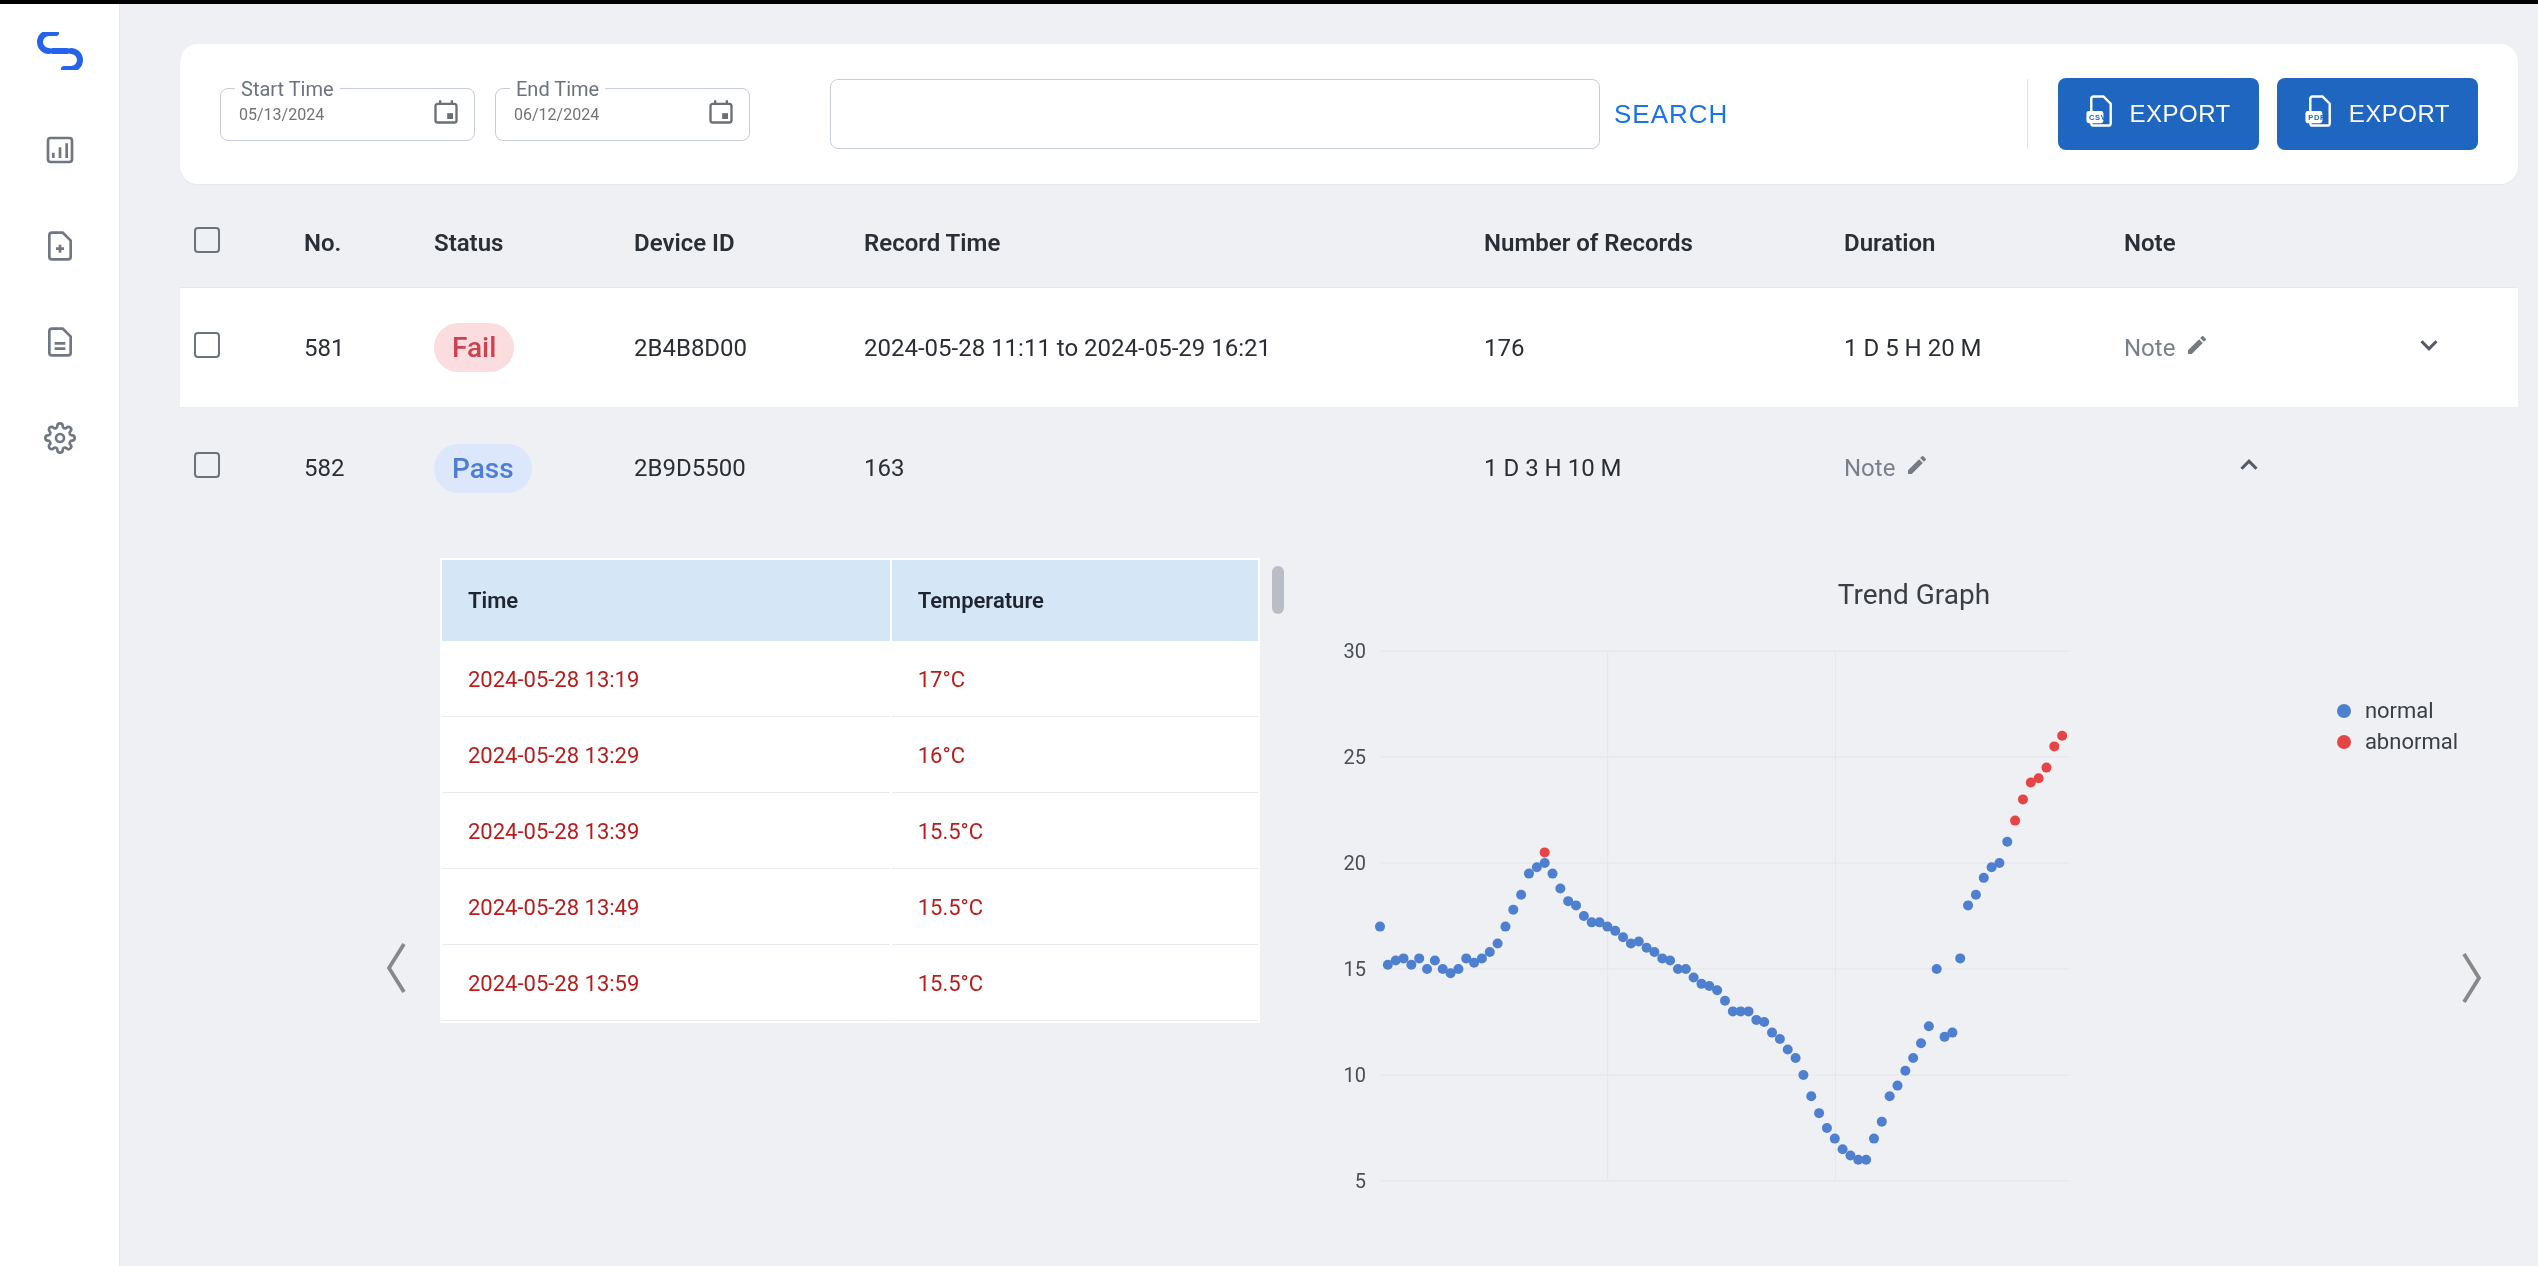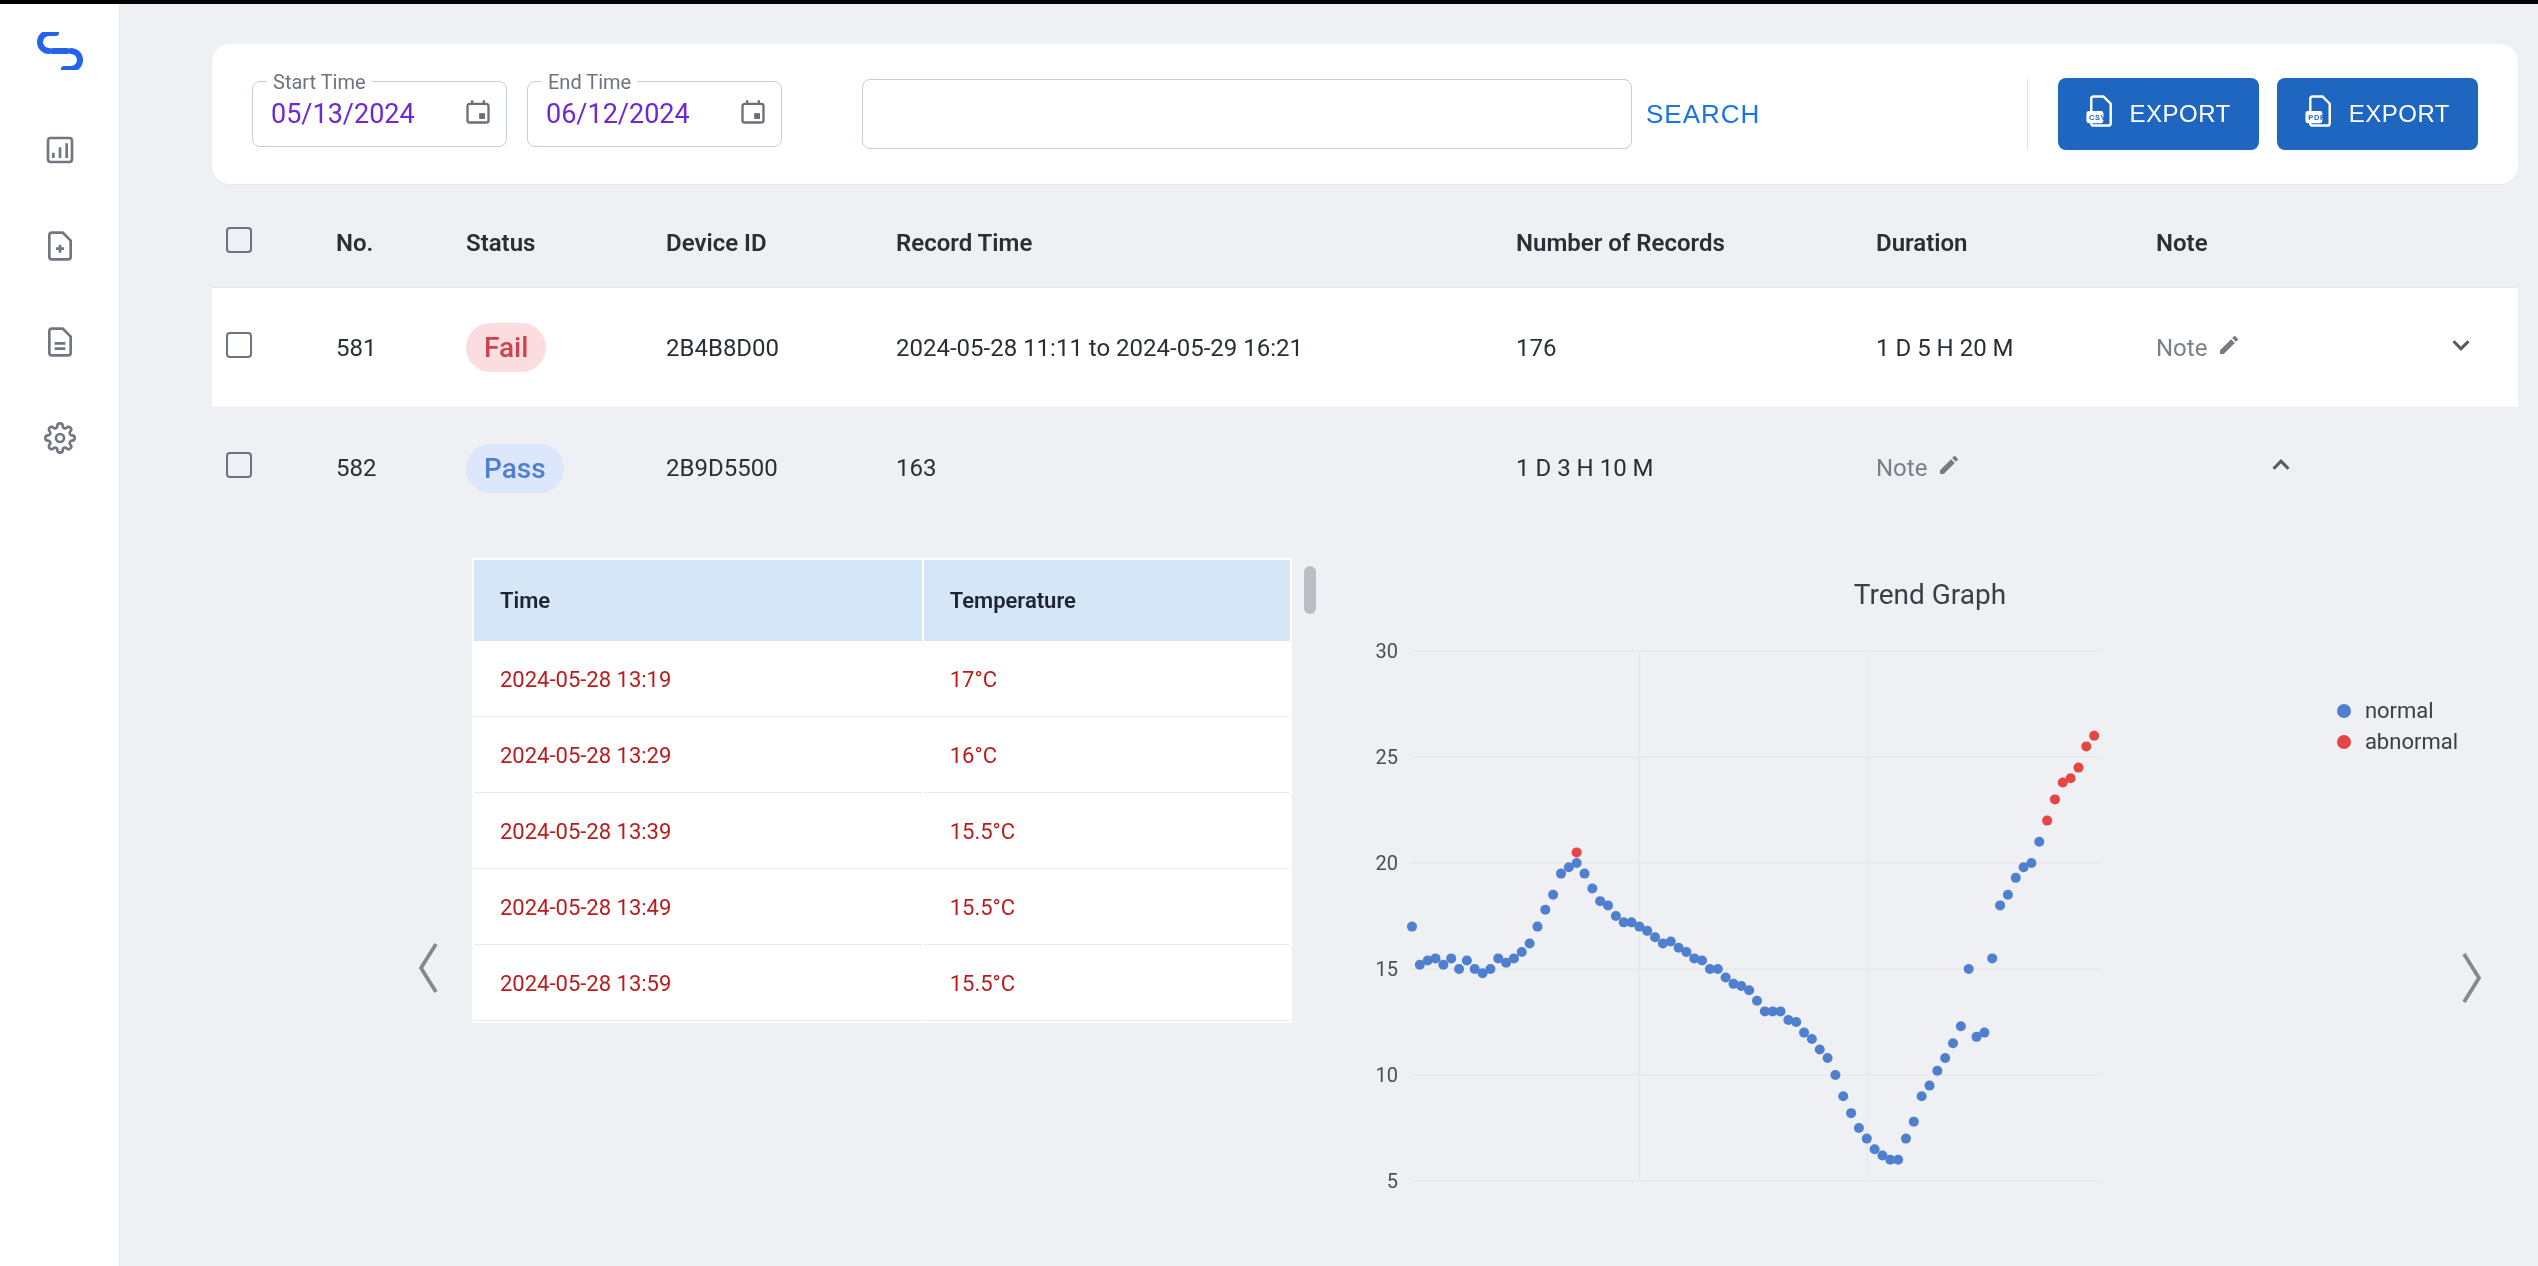--- a/index.html
+++ b/index.html
@@ -34,21 +34,20 @@
   .sidebar-icon {
     color: #707782;
     cursor: pointer;
   }
 
   
   .main {
     flex: 1;
     padding: 40px 20px 0 60px;
     overflow: hidden;
-    margin-left: 32px;
   }
 
   
   .filter-bar {
     background: #fff;
     border-radius: 18px;
     padding: 34px 40px;
     display: flex;
     align-items: center;
     gap: 20px;
@@ -68,22 +67,22 @@
   .date-input .floating-label {
     position: absolute;
     top: -12px;
     left: 14px;
     background: #fff;
     padding: 0 6px;
     font-size: 20px;
     color: #6b7280;
   }
   .date-input .value {
-    font-size: 27px;
-    color: #6d28d9;
+    font-size: 16px;
+    color: #737373;
   }
   .date-input .cal-icon {
     position: absolute;
     right: 14px;
     top: 50%;
     transform: translateY(-50%);
     color: #6b6f76;
   }
   .search-area {
     display: flex;

